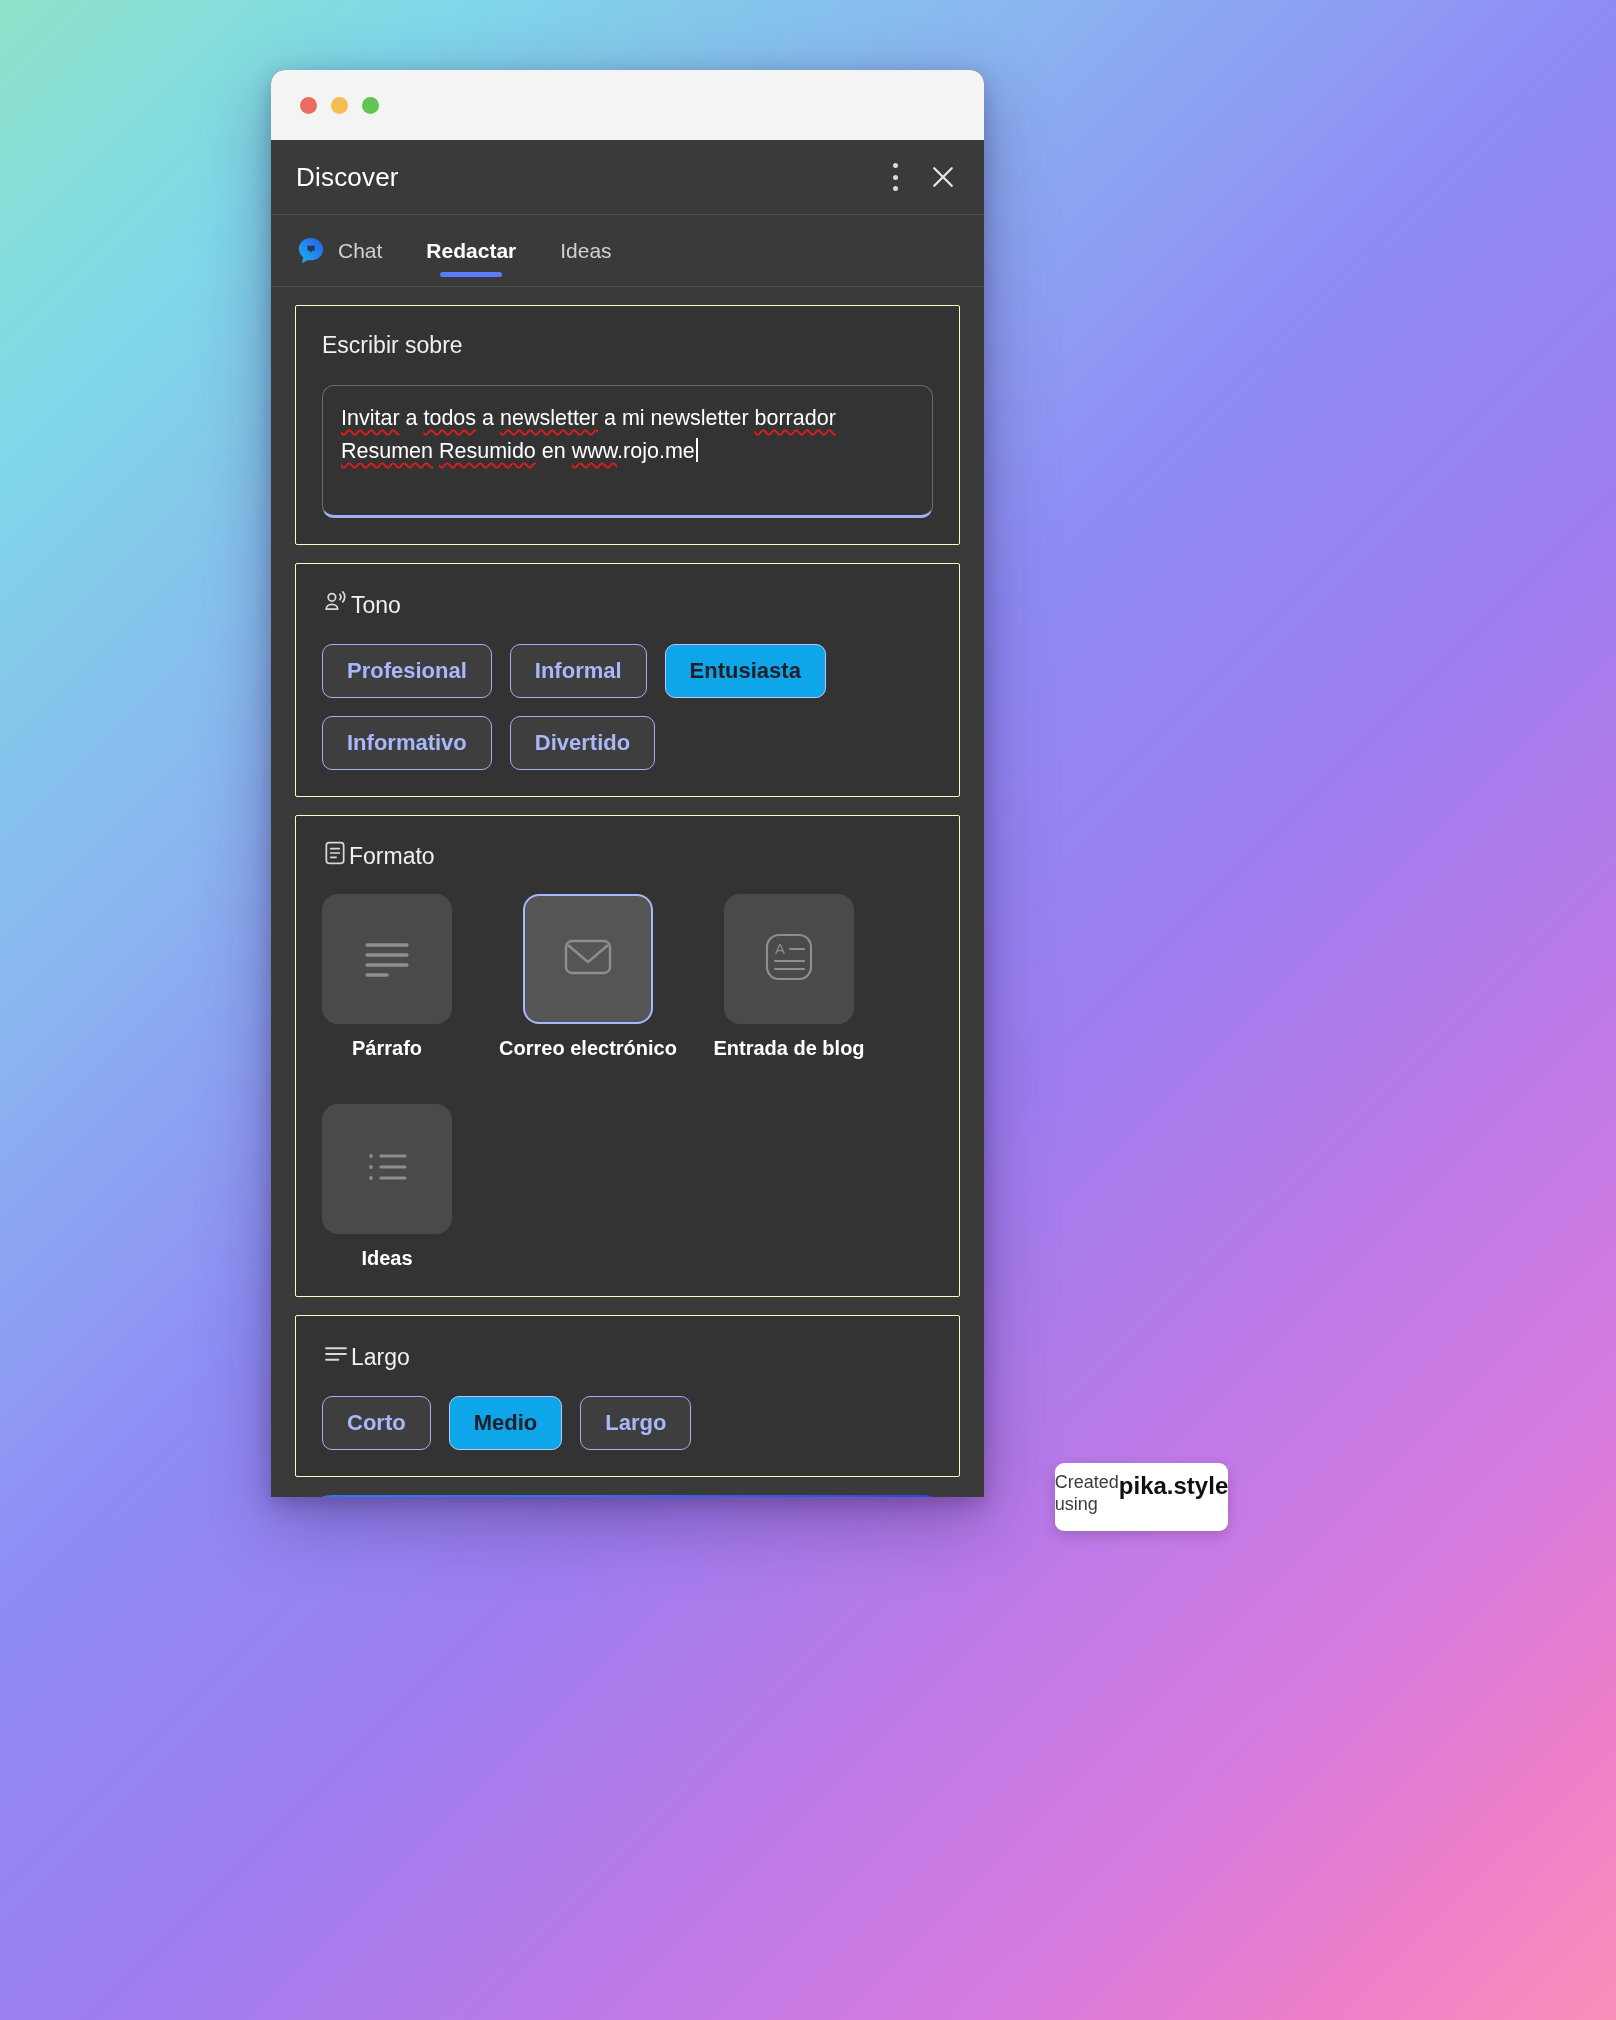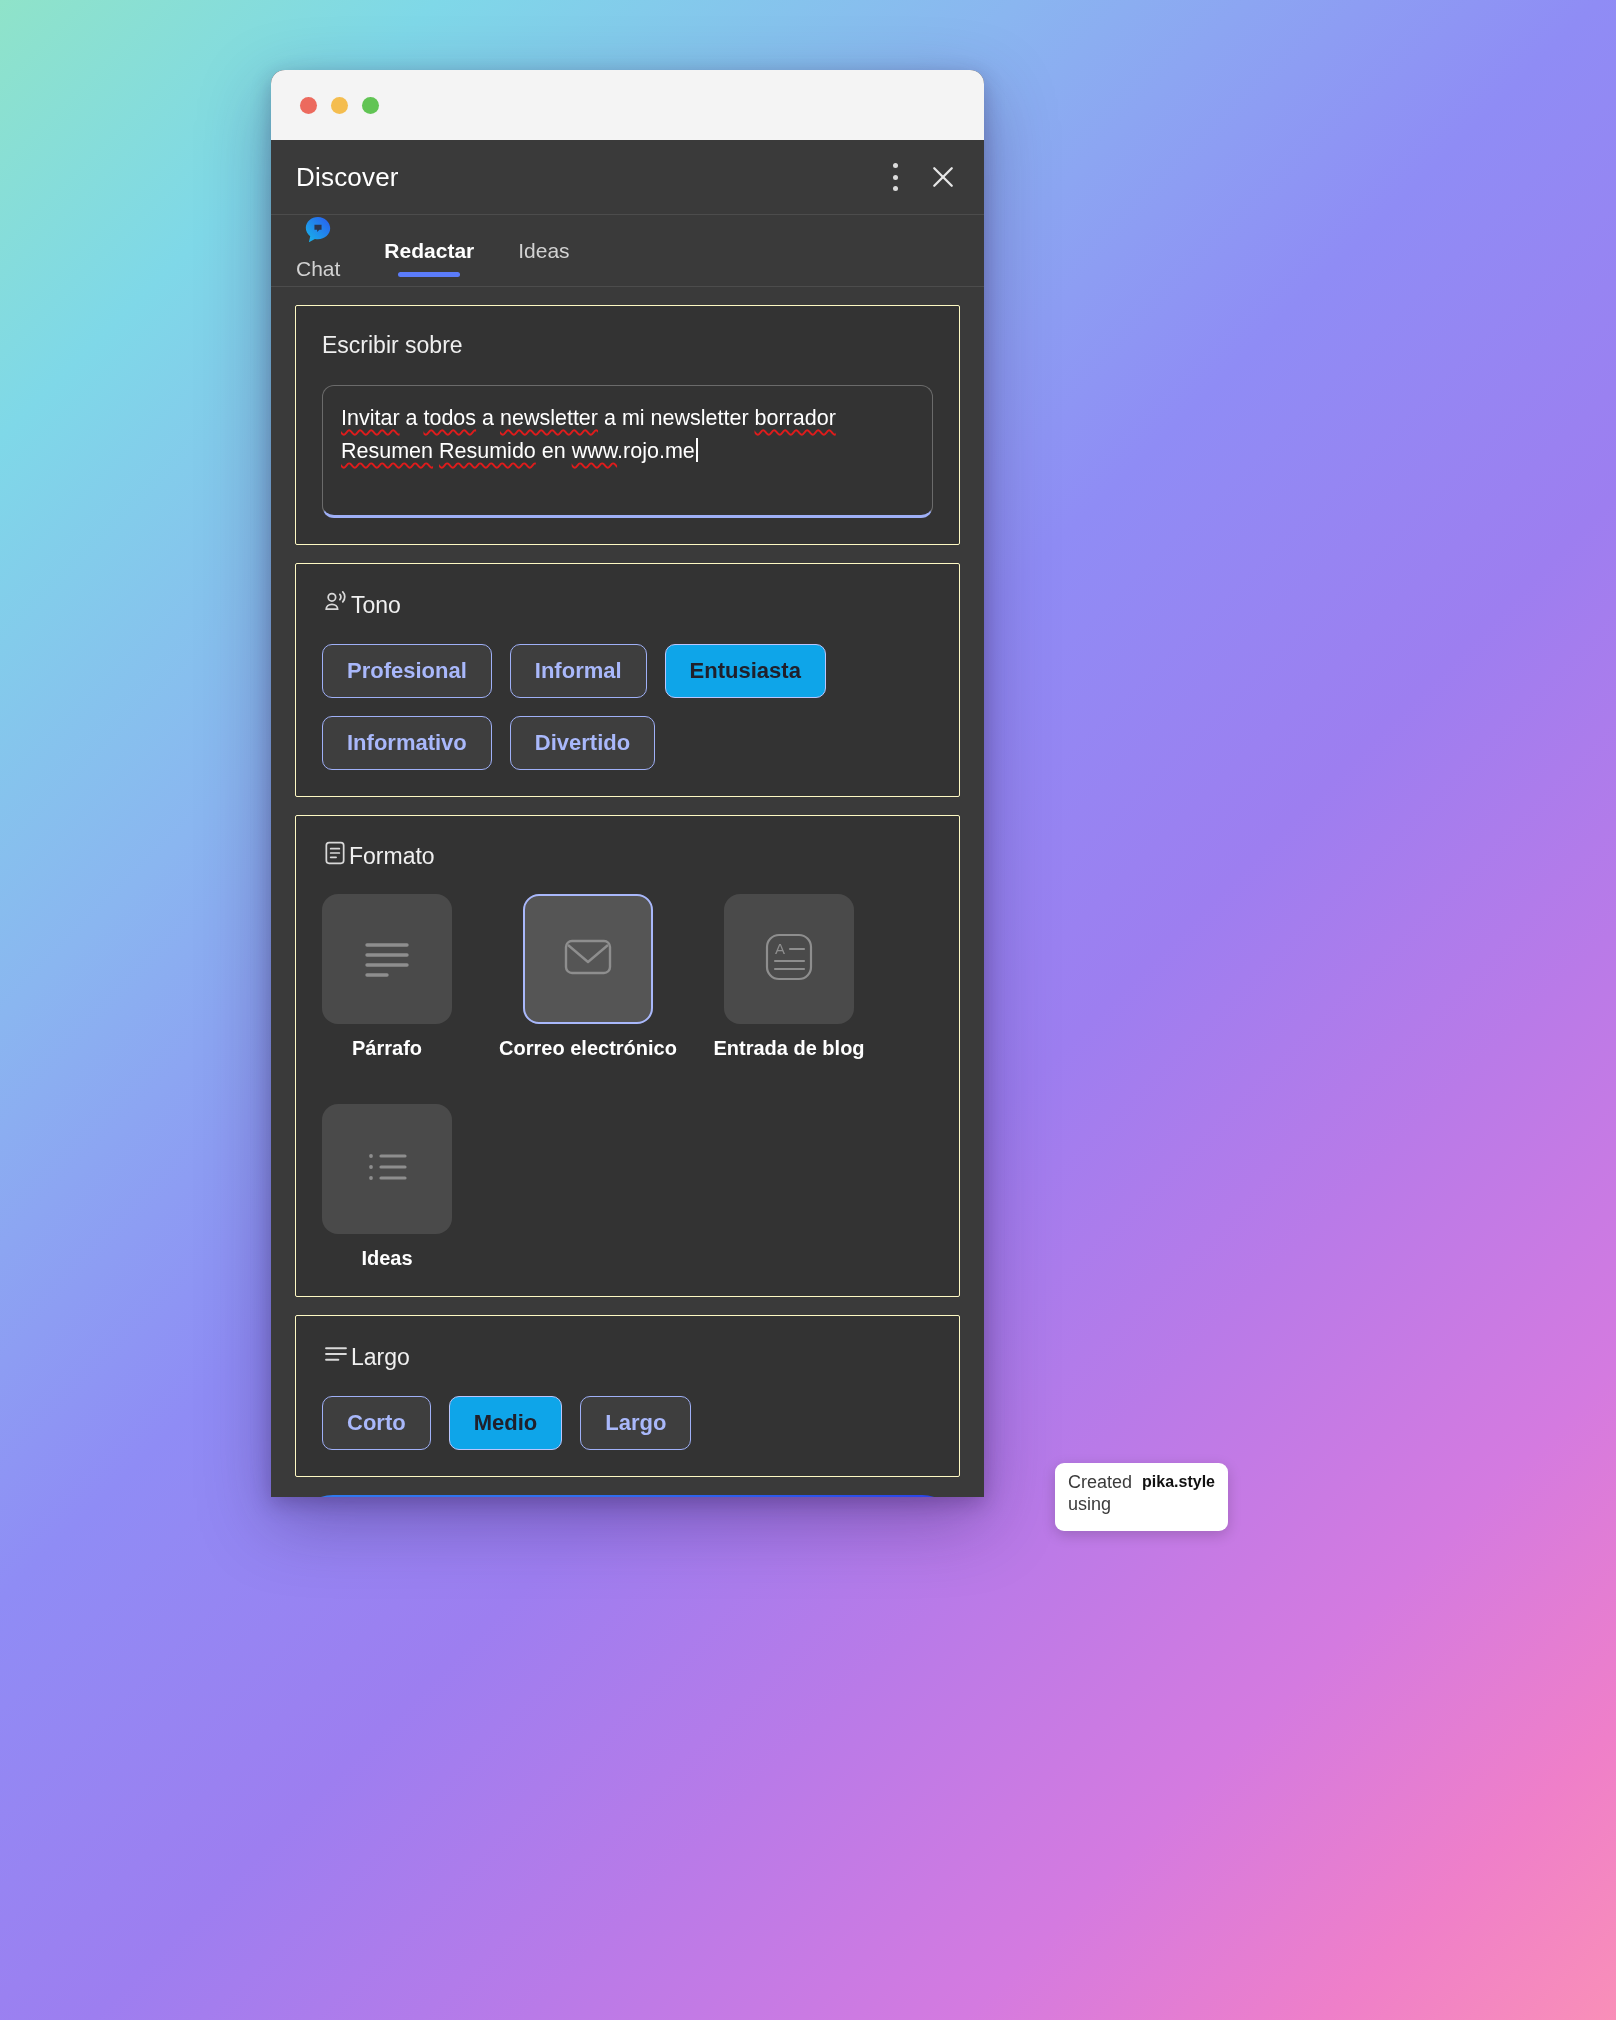--- a/index.html
+++ b/index.html
@@ -105,21 +105,21 @@
   .tab {
     display: flex;
     align-items: center;
     gap: 12px;
     padding: 0 22px;
     position: relative;
     cursor: pointer;
     color: #d2d2d2;
     font-size: 21px;
   }
-  .tab:first-child { padding-left: 0; flex-direction: column; }
+  .tab:first-child { padding-left: 0; }
   .tab.active { color: #ffffff; font-weight: bold; }
   .tab.active::after {
     content: "";
     position: absolute;
     left: 50%; transform: translateX(-50%);
     bottom: 9px;
     width: 62px; height: 5px;
     border-radius: 3px;
     background: #5b7cfa;
   }
@@ -265,21 +265,21 @@
     height: 68px;
     background: #ffffff;
     border-radius: 9px;
     box-shadow: 0 4px 14px rgba(0,0,0,.18);
     padding: 9px 13px;
     display: flex;
     flex-direction: row;
     justify-content: center;
   }
   .pika-top { font-size: 18px; color: #3b3b3b; line-height: 1.2; }
-  .pika-bottom { font-size: 16px; color: #111111; font-weight: bold; line-height: 1.2; }
+  .pika-bottom { font-size: 24px; color: #111111; font-weight: bold; line-height: 1.2; }
 </style>
 </head>
 <body>
 
 <div class="window">
 
   <div class="titlebar">
     <span class="dot red"></span>
     <span class="dot yellow"></span>
     <span class="dot green"></span>

